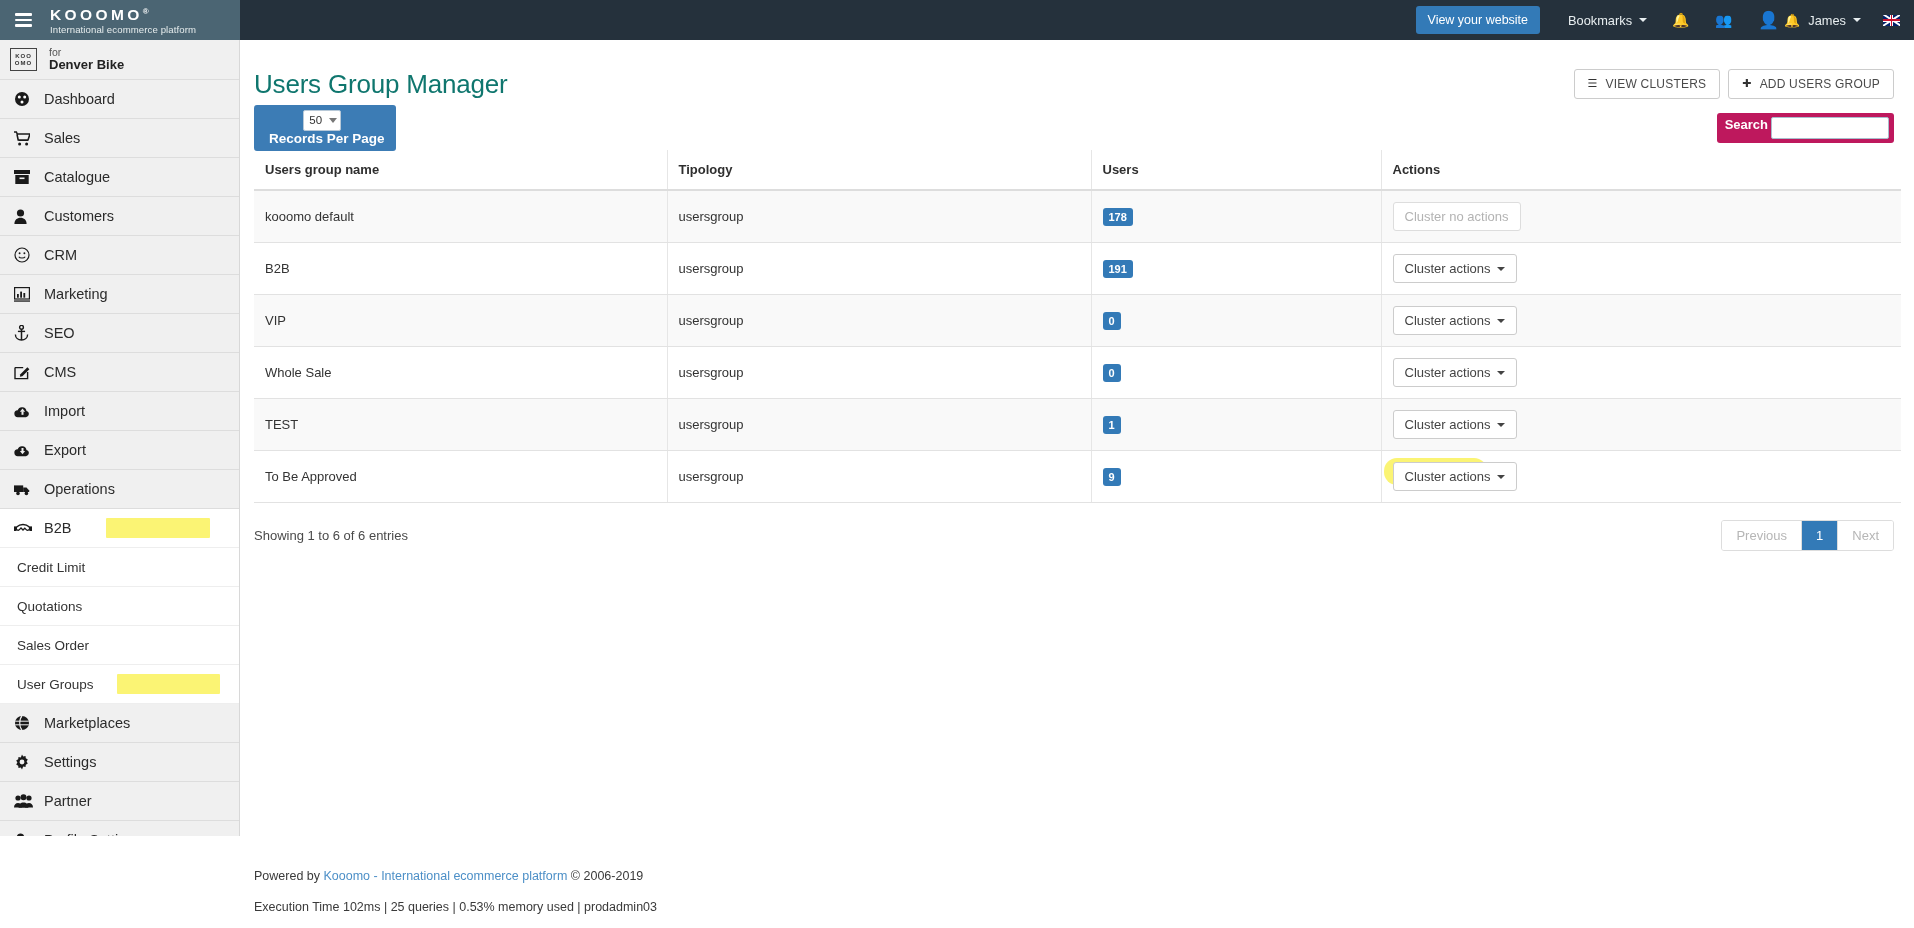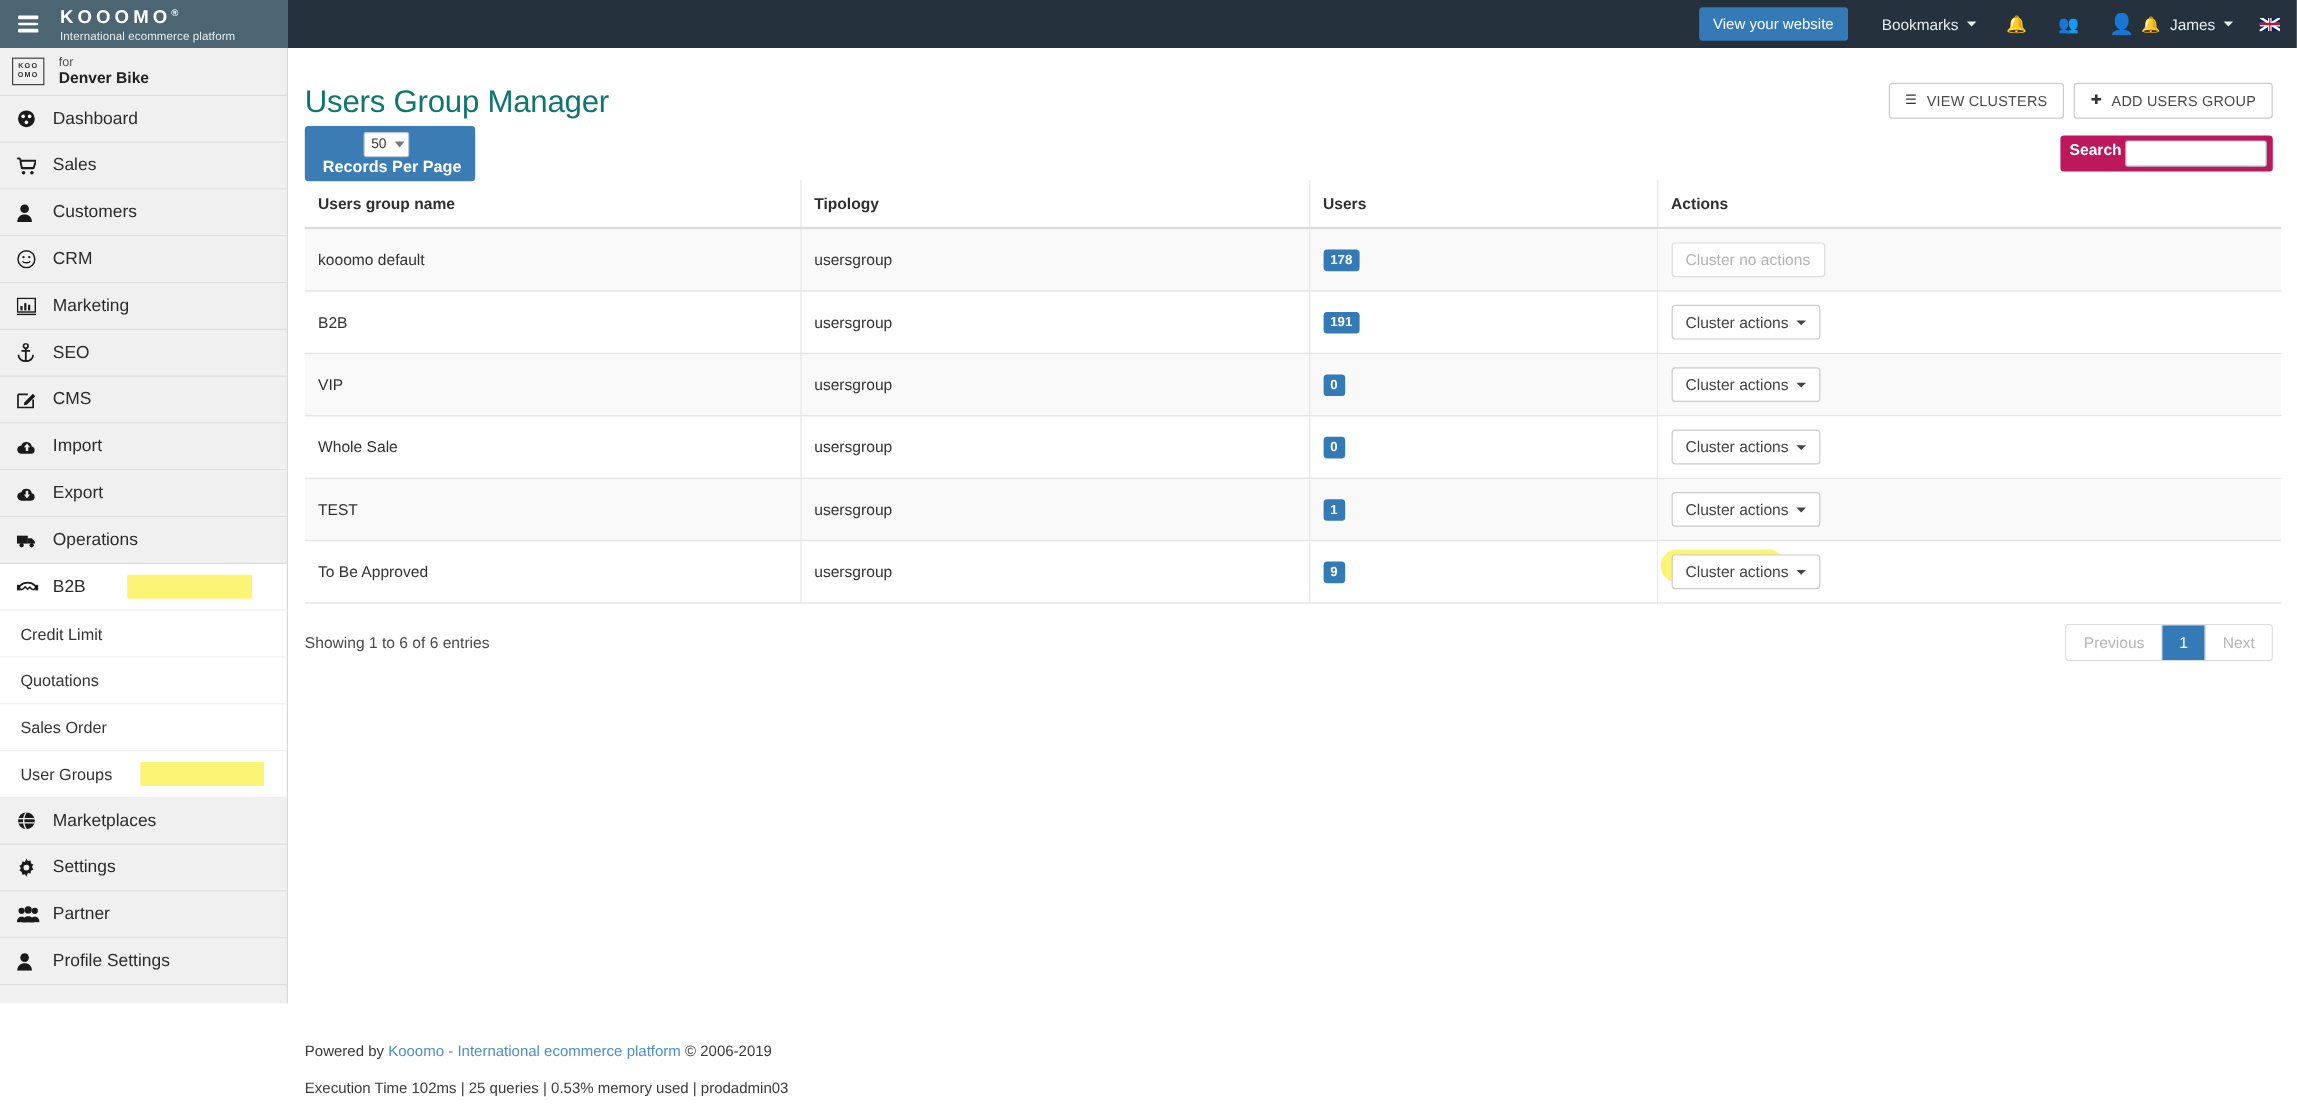--- a/index.html
+++ b/index.html
@@ -351,20 +351,30 @@
     <span class="ico">
       <svg width="16" height="15" viewBox="0 0 16 15">
           <path d="M0 1h2.3l1 2H16l-2 6H4.2L3 3.4M4.6 9.2h9.3" stroke="#1a1a1a" stroke-width="1.6" fill="none"></path>
           <circle cx="5.6" cy="13" r="1.5" fill="#1a1a1a"></circle>
           <circle cx="12.6" cy="13" r="1.5" fill="#1a1a1a"></circle>
         </svg>
     </span>
     <span class="lbl">Sales</span>
   </div>
 
+  <div class="nav-item">
+    <span class="ico">
+      <svg width="16" height="14" viewBox="0 0 16 14">
+          <rect x="0" y="0" width="16" height="4" fill="#1a1a1a"></rect>
+          <rect x="1.3" y="5" width="13.4" height="9" fill="#1a1a1a"></rect>
+          <rect x="5.5" y="7.5" width="5" height="1.6" fill="#f0f0f0"></rect>
+        </svg>
+    </span>
+    <span class="lbl">Catalogue</span>
+  </div>
 
   <div class="nav-item">
     <span class="ico">
       <svg width="13" height="15" viewBox="0 0 13 15">
           <circle cx="6.5" cy="4" r="3.6" fill="#1a1a1a"></circle>
           <path d="M0.4 15c0-4 2.7-6.2 6.1-6.2S12.6 11 12.6 15z" fill="#1a1a1a"></path>
         </svg>
     </span>
     <span class="lbl">Customers</span>
   </div>

